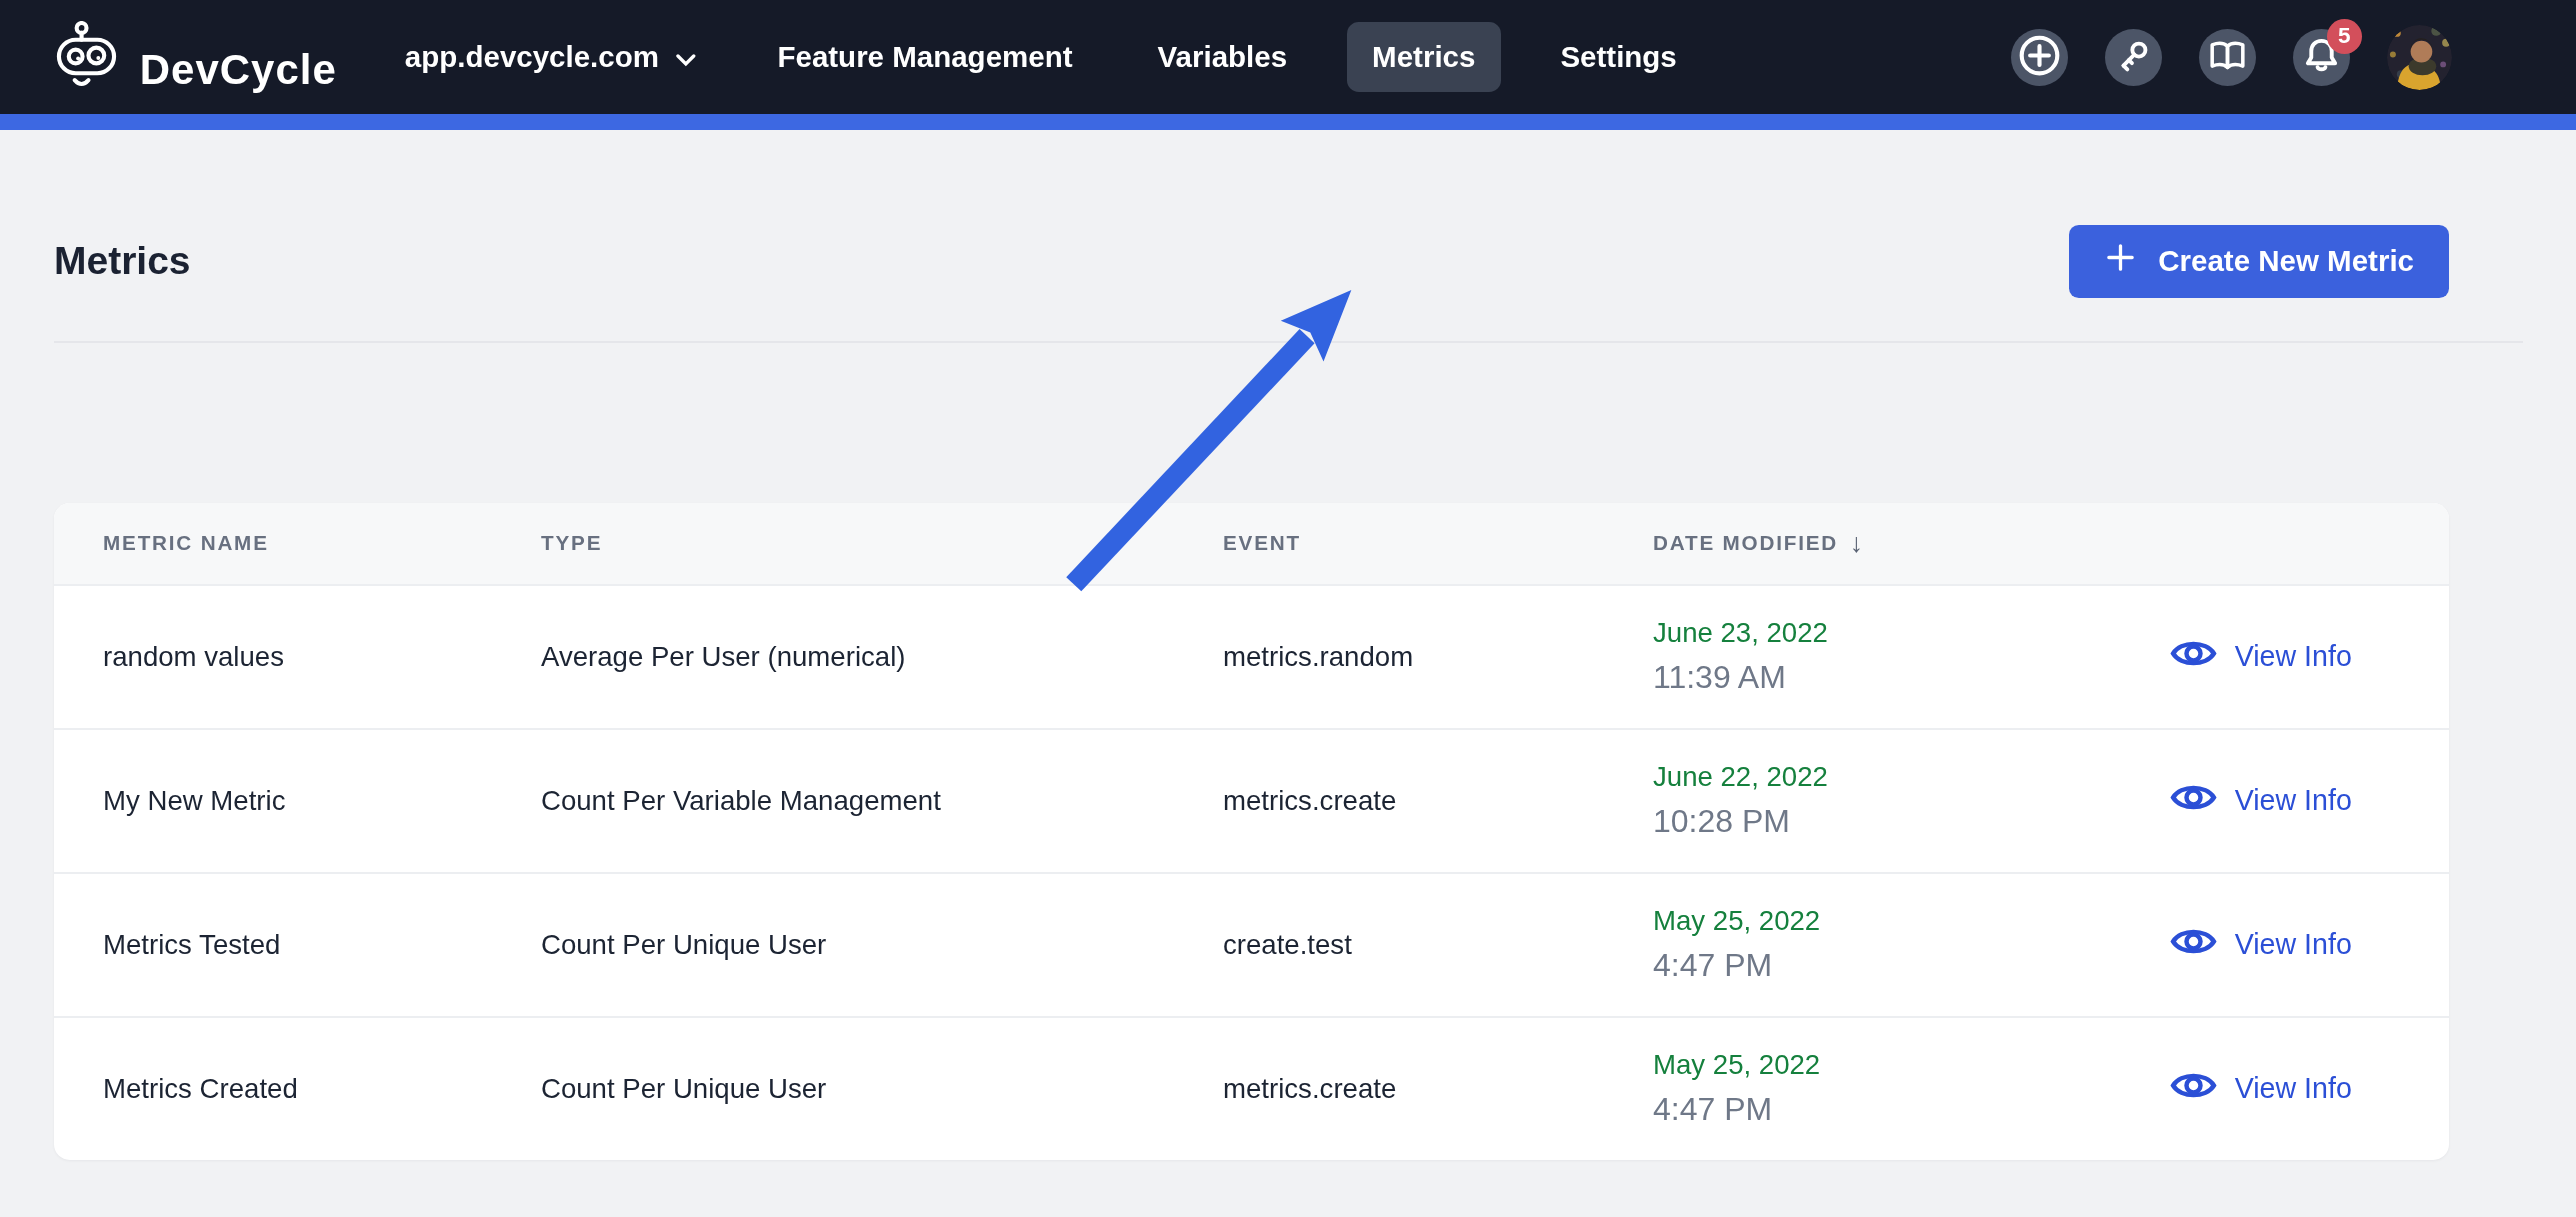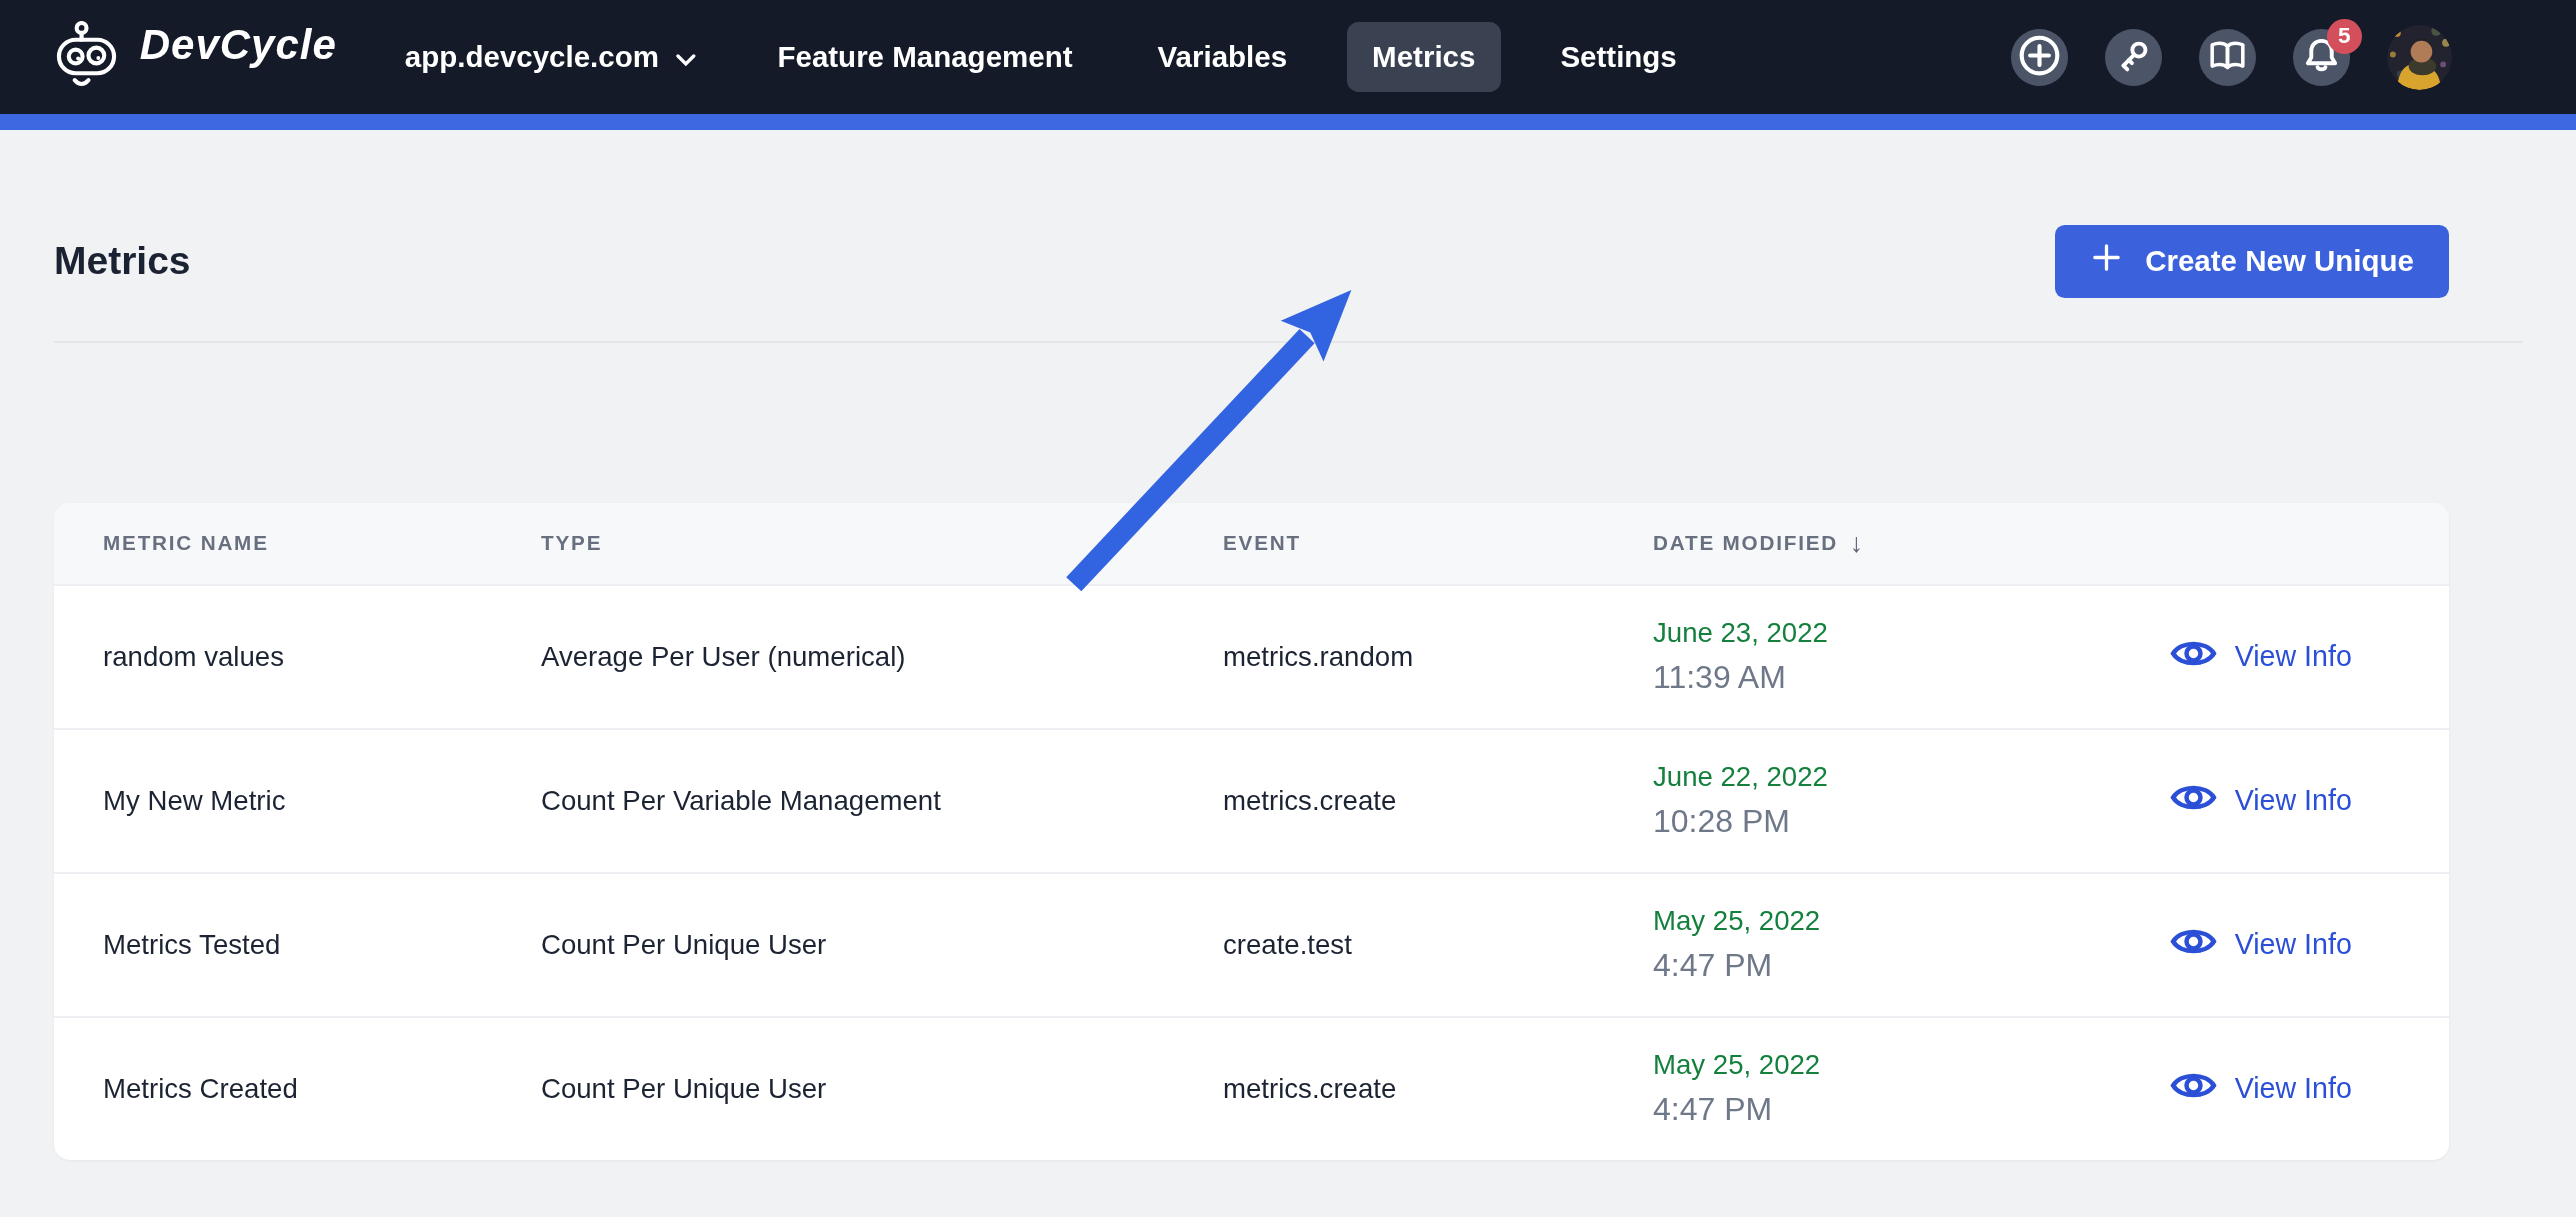--- a/index.html
+++ b/index.html
@@ -11,21 +11,21 @@
     overflow:hidden; position:relative;
     -webkit-font-smoothing:antialiased;
   }
 
   
   .navbar {
     height:114px; background:#151a28;
     display:flex; align-items:center;
     padding:0 124px 0 55px;
   }
-  .brand { display:flex; align-items:flex-start; gap:21.7px; cursor:pointer;font-style:italic; }
+  .brand { display:flex; align-items:flex-end; gap:21.7px; cursor:pointer; }
   .brand-name { color:#ffffff; font-size:42px; font-weight:700; letter-spacing:1px; }
   .org {
     display:flex; align-items:flex-start; gap:15.8px;
     margin-left:68px; background:none; border:none; cursor:pointer;
     color:#ffffff; font-size:29.5px; font-weight:600;
     font-family:inherit; padding:0;
   }
   .nav { display:flex; align-items:center; gap:85px; margin-left:81px; }
   .nav a {
     color:#ffffff; font-size:29.5px; font-weight:600; text-decoration:none;
@@ -195,21 +195,21 @@
 
 <main>
   <div class="page-header">
     <h1>Metrics</h1>
     <button class="btn-primary">
       <span>
         <svg width="33" height="33" viewBox="0 0 34 34" fill="none" stroke="#ffffff" stroke-width="3.4" stroke-linecap="round">
             <path d="M17 5 v24 M5 17 h24"></path>
           </svg>
       </span>
-      <span>Create New Unique</span>
+      <span>Create New Metric</span>
     </button>
   </div>
 
   <div class="divider"></div>
 
   <svg class="arrow-svg" width="315" height="335" viewBox="0 0 320 340">
     <line x1="15" y1="316" x2="252" y2="64" stroke="#3263e0" stroke-width="21"></line>
     <polygon points="297,17 268.7,89.7 255.3,60.3 225.3,48.3" fill="#3263e0"></polygon>
   </svg>
 

